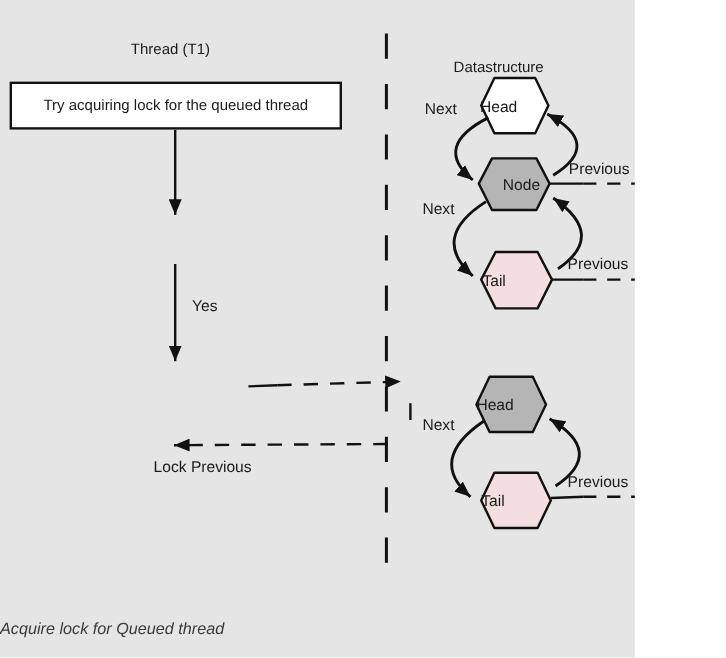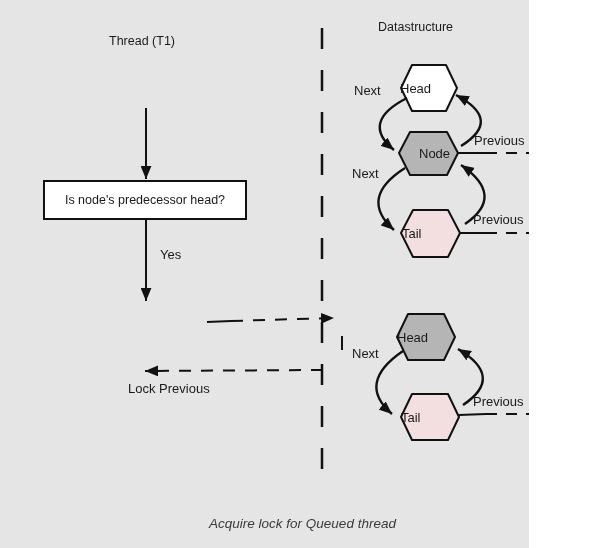--- a/index.html
+++ b/index.html
@@ -11,21 +11,21 @@
   .box{
     position:absolute;border:2px solid #111;background:#fff;
     display:flex;align-items:center;justify-content:center;
     font-size:12.5px;text-align:center;line-height:1.15;box-sizing:border-box;
   }
   .lbl{position:absolute;font-size:13px;white-space:nowrap;}
   .hexlbl{position:absolute;font-size:13px;width:58px;}
   .tlbl{position:absolute;font-size:16px;text-align:center;width:40px;}
   .title{position:absolute;font-size:12.5px;white-space:nowrap;}
   .caption{
-    position:absolute;left:0;top:516px;width:605px;text-align:center;
+    position:absolute;left:0;top:516px;width:605px;
     font-size:13.5px;font-style:italic;color:#3a3a3a;
   }
 </style>
 </head>
 <body>
 
 <div class="stage">
 
   <svg class="layer" viewBox="0 0 605 548">
     <defs>
@@ -76,29 +76,29 @@
     <line x1="459" y1="415" x2="486" y2="414" stroke="#111" stroke-width="2"></line>
     <path d="M 486,414 H 562 V 441" fill="none" stroke="#111" stroke-width="2" stroke-dasharray="11 9" marker-end="url(#arr)"></path>
 
     <rect x="540" y="443" width="45" height="45" fill="#fff" stroke="#111" stroke-width="2"></rect>
     <line x1="546" y1="443" x2="546" y2="488" stroke="#111" stroke-width="2"></line>
     <line x1="540" y1="449" x2="585" y2="449" stroke="#111" stroke-width="2"></line>
   </svg>
 
   <div class="title" style="left:109px;top:34px;">Thread (T1)</div>
 
+  <div class="box" style="left:8px;top:68px;width:277px;height:40px;">Try acquiring lock for the queued thread</div>
 
-  <div class="box" style="left:43px;top:180px;width:204px;height:40px;">Is node's predecessor head?</div>
 
   <div class="lbl" style="left:160px;top:247px;">Yes</div>
 
 
   <div class="lbl" style="left:128px;top:381px;">Lock Previous</div>
 
-  <div class="title" style="left:378px;top:20px;">Datastructure</div>
+  <div class="title" style="left:378px;top:49px;">Datastructure</div>
 
   <div class="hexlbl" style="left:400px;top:81px;">Head</div>
   <div class="hexlbl" style="left:399px;top:146px;margin-left:20px;">Node</div>
   <div class="hexlbl" style="left:402px;top:226px;">Tail</div>
 
   <div class="lbl" style="left:354px;top:83px;">Next</div>
   <div class="lbl" style="left:474px;top:133px;">Previous</div>
   <div class="lbl" style="left:352px;top:166px;">Next</div>
   <div class="lbl" style="left:473px;top:212px;">Previous</div>
 

